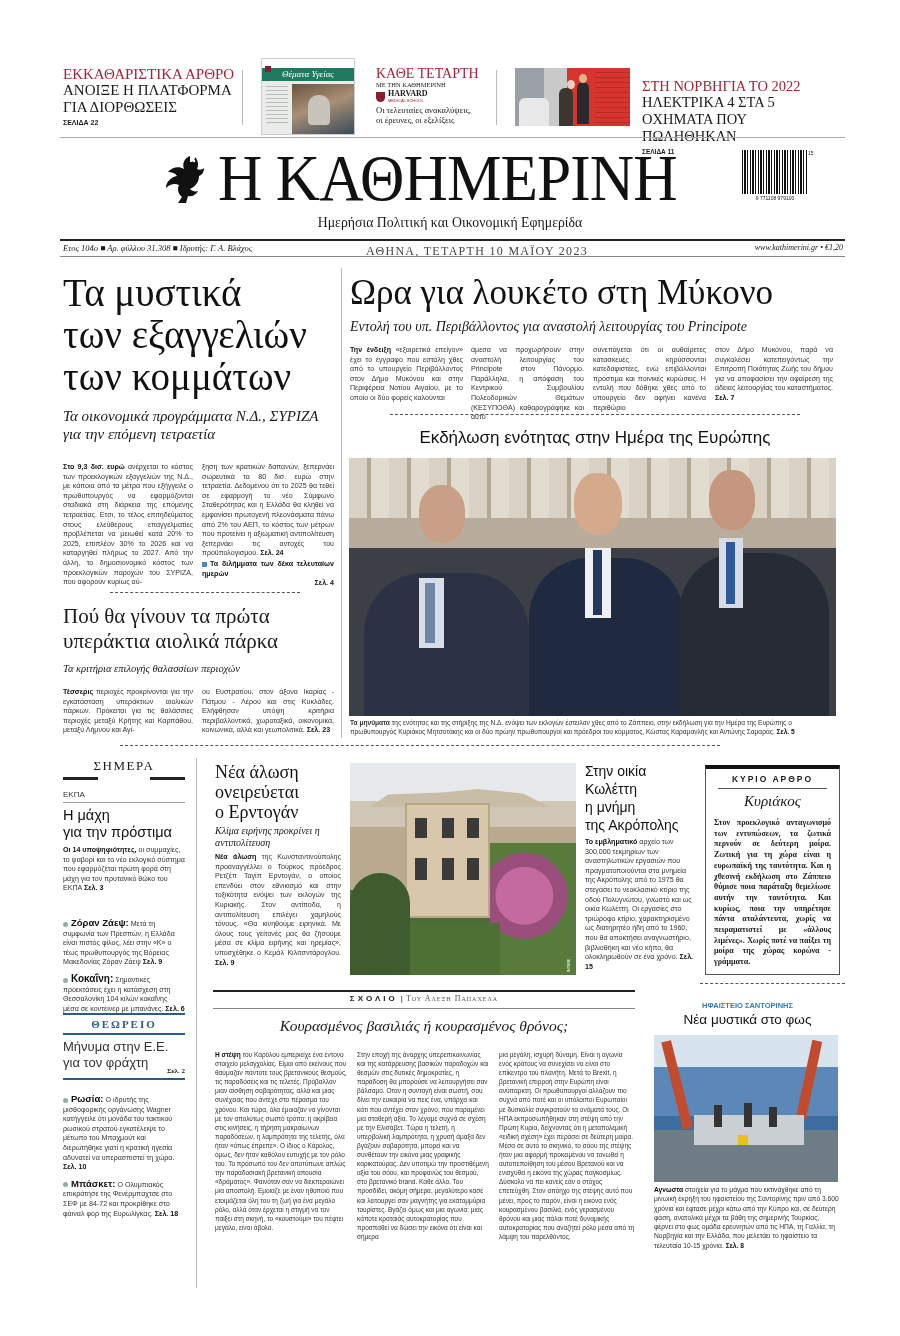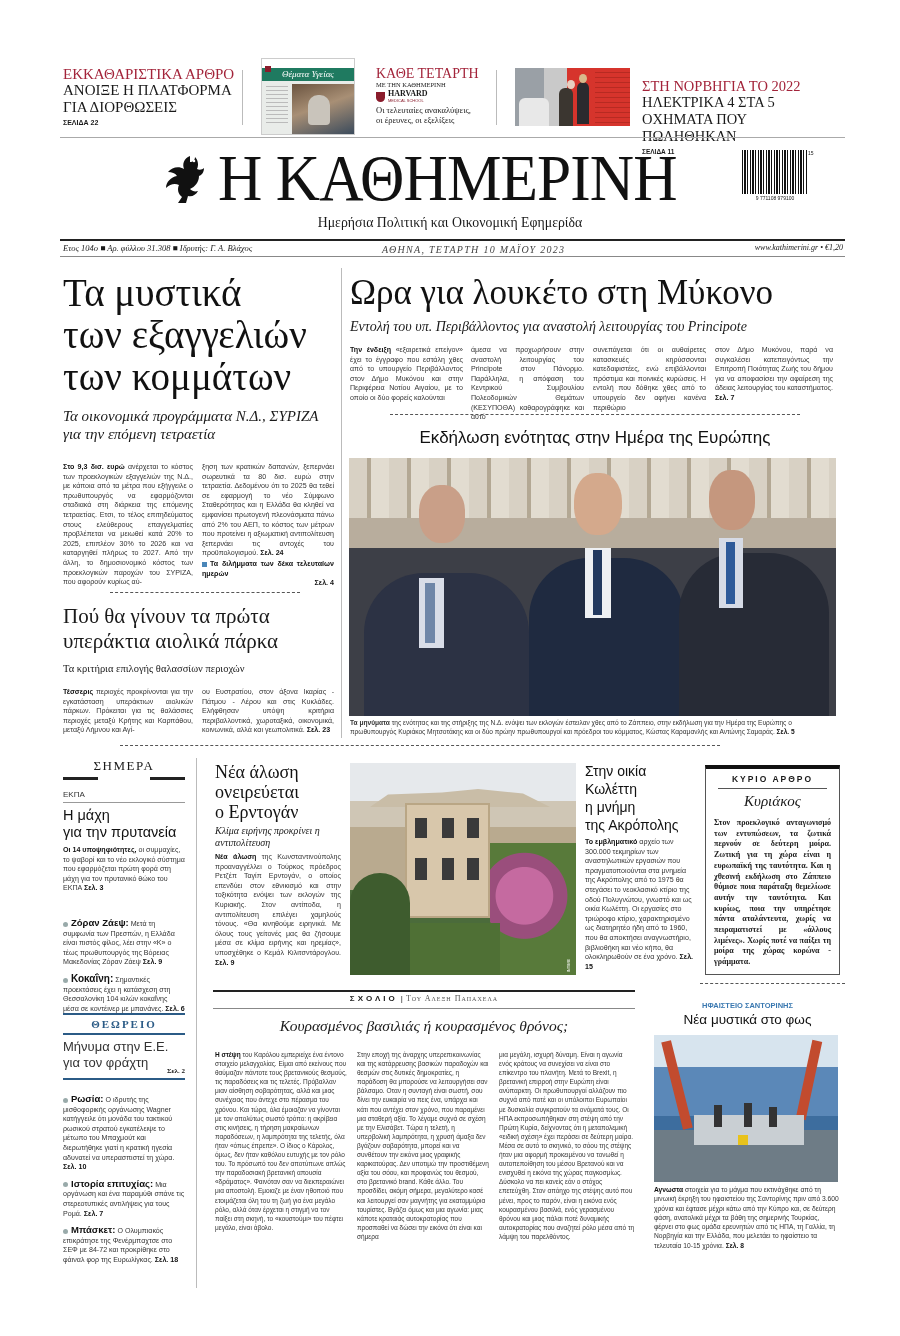--- a/index.html
+++ b/index.html
@@ -76,42 +76,42 @@
 </div>
 <div class="abs serif" style="left:218px;top:143px;font-size:66px;line-height:70px;letter-spacing:-1px;transform:scaleX(0.93);transform-origin:left;color:#111">Η ΚΑΘΗΜΕΡΙΝΗ</div>
 <div class="abs" style="left:742px;top:150px;width:66px;height:56px">
   <div style="height:44px;background:repeating-linear-gradient(90deg,#111 0 1px,#fff 1px 2px,#111 2px 4px,#fff 4px 5px,#111 5px 6px,#fff 6px 8px)"></div>
   <div style="font-size:5px;text-align:center;margin-top:1px">9 771108 979100</div>
 </div>
 <div class="abs" style="left:808px;top:150px;font-size:5px">15</div>
 <div class="abs serif" style="left:0;width:900px;top:214px;text-align:center;font-size:15px;transform:scaleX(0.92)">Ημερήσια Πολιτική και Οικονομική Εφημερίδα</div>
 <div class="hline" style="left:60px;top:239px;width:785px;height:2px;background:#222"></div>
 <div class="abs serif" style="left:63px;top:243px;font-size:8.5px;font-style:italic">Ετος 104ο ■ Αρ. φύλλου 31.308 ■ Ιδρυτής: Γ. Α. Βλάχος</div>
-<div class="abs serif" style="left:382px;top:244px;font-size:10px;font-style:italic;letter-spacing:1.3px;color:#444">ΑΘΗΝΑ, ΤΕΤΑΡΤΗ 10 ΜΑΪΟΥ 2023</div>
+<div class="abs serif" style="left:366px;top:244px;font-size:12px;letter-spacing:1.3px;color:#444">ΑΘΗΝΑ, ΤΕΤΑΡΤΗ 10 ΜΑΪΟΥ 2023</div>
 <div class="abs serif" style="left:700px;width:143px;text-align:right;top:243px;font-size:8px;font-style:italic">www.kathimerini.gr • €1,20</div>
 <div class="hline" style="left:60px;top:256px;width:785px;background:#888"></div>
 
 <div class="abs serif" style="left:63px;top:272px;width:275px;font-size:39px;line-height:42px;color:#111">
   <div>Τα μυστικά</div>
   <div>των εξαγγελιών</div>
   <div>των κομμάτων</div>
 </div>
 <div class="abs serif" style="left:63px;top:407px;width:265px;font-size:15px;line-height:18px;font-style:italic">Τα οικονομικά προγράμματα Ν.Δ., ΣΥΡΙΖΑ για την επόμενη τετραετία</div>
 <div class="abs body-txt" style="left:63px;top:463px;width:130px"><b>Στο 9,3 δισ. ευρώ</b><span> ανέρχεται το κόστος των προεκλογικών εξαγγελιών της Ν.Δ., με κάποια από τα μέτρα που εξήγγειλε ο πρωθυπουργός να εφαρμόζονται σταδιακά στη διάρκεια της επόμενης τετραετίας. Ετσι, το τέλος επιτηδεύματος στους ελεύθερους επαγγελματίες προβλέπεται να μειωθεί κατά 20% το 2025, επιπλέον 30% το 2026 και να καταργηθεί πλήρως το 2027. Από την άλλη, το δημοσιονομικό κόστος των προεκλογικών παροχών του ΣΥΡΙΖΑ, που αφορούν κυρίως αύ-</span></div>
 <div class="abs body-txt" style="left:202px;top:463px;width:132px"><span>ξηση των κρατικών δαπανών, ξεπερνάει σωρευτικά τα 80 δισ. ευρώ στην τετραετία. Δεδομένου ότι το 2025 θα τεθεί σε εφαρμογή το νέο Σύμφωνο Σταθερότητας και η Ελλάδα θα κληθεί να εμφανίσει πρωτογενή πλεονάσματα πάνω από 2% του ΑΕΠ, το κόστος των μέτρων που προτείνει η αξιωματική αντιπολίτευση ξεπερνάει τις αντοχές του προϋπολογισμού.</span> <span class="sel">Σελ. 24</span>
   <div style="margin-top:1px;font-weight:bold;color:#111"><span class="sq"></span><span>Τα διλήμματα των δέκα τελευταίων ημερών</span></div>
   <div class="sel" style="text-align:right">Σελ. 4</div>
 </div>
 <div class="abs dash" style="left:110px;top:592px;width:190px"></div>
 
 <div class="abs serif" style="left:63px;top:604px;width:280px;font-size:21px;line-height:25px">
   <div>Πού θα γίνουν τα πρώτα</div>
   <div>υπεράκτια αιολικά πάρκα</div>
 </div>
-<div class="abs serif" style="left:63px;top:663px;font-size:10.5px;">Τα κριτήρια επιλογής θαλασσίων περιοχών</div>
+<div class="abs serif" style="left:63px;top:663px;font-size:10.5px;font-style:italic">Τα κριτήρια επιλογής θαλασσίων περιοχών</div>
 <div class="abs body-txt" style="left:63px;top:688px;width:130px"><b>Τέσσερις</b><span> περιοχές προκρίνονται για την εγκατάσταση υπεράκτιων αιολικών πάρκων. Πρόκειται για τις θαλάσσιες περιοχές μεταξύ Κρήτης και Καρπάθου, μεταξύ Λήμνου και Αγί-</span></div>
 <div class="abs body-txt" style="left:202px;top:688px;width:132px"><span>ου Ευστρατίου, στον άξονα Ικαρίας - Πάτμου - Λέρου και στις Κυκλάδες. Ελήφθησαν υπόψη κριτήρια περιβαλλοντικά, χωροταξικά, οικονομικά, κοινωνικά, αλλά και γεωπολιτικά.</span> <span class="sel">Σελ. 23</span></div>
 
 <div class="vline" style="left:341px;top:268px;height:470px"></div>
 
 <div class="abs serif" style="left:350px;top:272px;font-size:35px;line-height:42px;color:#111">Ωρα για λουκέτο στη Μύκονο</div>
 <div class="abs serif" style="left:350px;top:319px;font-size:14px;font-style:italic">Εντολή του υπ. Περιβάλλοντος για αναστολή λειτουργίας του Principote</div>
 <div class="abs body-txt" style="left:350px;top:346px;width:113px"><b>Την ένδειξη</b><span> «εξαιρετικά επείγον» έχει το έγγραφο που εστάλη χθες από το υπουργείο Περιβάλλοντος στον Δήμο Μυκόνου και στην Περιφέρεια Νοτίου Αιγαίου, με το οποίο οι δύο φορείς καλούνται</span></div>
 <div class="abs body-txt" style="left:471px;top:346px;width:113px"><span>άμεσα να προχωρήσουν στην αναστολή λειτουργίας του Principote στον Πάνορμο. Παράλληλα, η απόφαση του Κεντρικού Συμβουλίου Πολεοδομικών Θεμάτων (ΚΕΣΥΠΟΘΑ) καθαρογράφηκε και αυτό</span></div>
 <div class="abs body-txt" style="left:593px;top:346px;width:113px"><span>συνεπάγεται ότι οι αυθαίρετες κατασκευές κηρύσσονται κατεδαφιστέες, ενώ επιβάλλονται πρόστιμα και ποινικές κυρώσεις. Η εντολή που δόθηκε χθες από το υπουργείο δεν αφήνει κανένα περιθώριο</span></div>
@@ -143,39 +143,38 @@
 <div class="abs" style="left:63px;top:758px;width:122px">
   <div class="serif" style="text-align:center;font-size:13px;letter-spacing:1.5px">ΣΗΜΕΡΑ</div>
   <div style="display:flex;justify-content:space-between;margin-top:3px">
       <span style="width:35px;height:3px;background:#222"></span>
       <span style="width:35px;height:3px;background:#222"></span>
     </div>
   <div style="font-size:8px;margin-top:10px;color:#333">ΕΚΠΑ</div>
   <div style="height:1px;background:#999;margin-top:3px"></div>
   <div style="font-size:14.5px;line-height:17px;margin-top:4px;color:#111">
     <div>Η μάχη</div>
-    <div>για την πρυτανεία</div>
+    <div>για την πρόστιμα</div>
   </div>
   <div class="body-txt" style="margin-top:5px;text-align:left"><b>Οι 14 υποψηφιότητες,</b><span> οι συμμαχίες, το ψαβορί και το νέο εκλογικό σύστημα που εφαρμόζεται πρώτη φορά στη μάχη για τον πρυτανικό θώκο του ΕΚΠΑ</span> <span class="sel">Σελ. 3</span></div>
   <div class="body-txt" style="margin-top:24px;text-align:left"><span class="bullet"></span><b style="font-size:9.5px">Ζόραν Ζάεψ:</b><span> Μετά τη συμφωνία των Πρεσπών, η Ελλάδα είναι πιστός φίλος, λέει στην «Κ» ο τέως πρωθυπουργός της Βόρειας Μακεδονίας Ζόραν Ζάεψ</span> <span class="sel">Σελ. 9</span></div>
   <div class="body-txt" style="margin-top:6px;text-align:left"><span class="bullet"></span><b style="font-size:10px">Κοκαΐνη:</b><span> Σημαντικές προεκτάσεις έχει η κατάσχεση στη Θεσσαλονίκη 104 κιλών κοκαΐνης μέσα σε κοντέινερ με μπανάνες.</span> <span class="sel">Σελ. 6</span></div>
 </div>
 
 <div class="abs" style="left:63px;top:1013px;width:122px">
   <div style="height:2px;background:#2b5b86"></div>
   <div class="serif" style="text-align:center;font-size:11px;letter-spacing:2px;color:#2b5b86;font-weight:bold;margin-top:3px">ΘΕΩΡΕΙΟ</div>
   <div style="height:2px;background:#2b5b86;margin-top:3px"></div>
   <div style="font-size:13px;line-height:16px;margin-top:4px;color:#333">
     <div>Μήνυμα στην Ε.Ε.</div>
     <div>για τον φράχτη</div>
   </div>
   <div class="sel serif" style="text-align:right;font-size:7px;margin-top:-4px">Σελ. 2</div>
   <div style="height:2px;background:#2b5b86;margin-top:3px"></div>
   <div class="body-txt" style="margin-top:14px;text-align:left"><span class="bullet"></span><b style="font-size:9.5px">Ρωσία:</b><span> Ο ιδρυτής της μισθοφορικής οργάνωσης Wagner κατήγγειλε ότι μονάδα του τακτικού ρωσικού στρατού εγκατέλειψε το μέτωπο του Μπαχμούτ και διερωτήθηκε γιατί η κρατική ηγεσία αδυνατεί να υπερασπιστεί τη χώρα.</span> <span class="sel">Σελ. 10</span></div>
-  <div class="body-txt" style="margin-top:6px;text-align:left"><span class="bullet"></span><b style="font-size:9.5px">Ιστορία επιτυχίας:</b><span> Μια οργάνωση και ένα παραμύθι σπάνε τις στερεοτυπικές αντιλήψεις για τους Ρομά.</span> <span class="sel">Σελ. 7</span></div>
   <div class="body-txt" style="margin-top:6px;text-align:left"><span class="bullet"></span><b style="font-size:9.5px">Μπάσκετ:</b><span> Ο Ολυμπιακός επικράτησε της Φενέρμπαχτσε στο ΣΕΦ με 84-72 και προκρίθηκε στο φάιναλ φορ της Ευρωλίγκας.</span> <span class="sel">Σελ. 18</span></div>
 </div>
 <div class="vline" style="left:196px;top:758px;height:530px"></div>
 
 <div class="abs serif" style="left:215px;top:762px;width:125px;font-size:18px;line-height:20px;color:#111">
   <div>Νέα άλωση</div>
   <div>ονειρεύεται</div>
   <div>ο Ερντογάν</div>
 </div>
 <div class="abs serif" style="left:215px;top:825px;width:125px;font-size:10px;line-height:12px;font-style:italic">Κλίμα ειρήνης προκρίνει η αντιπολίτευση</div>

